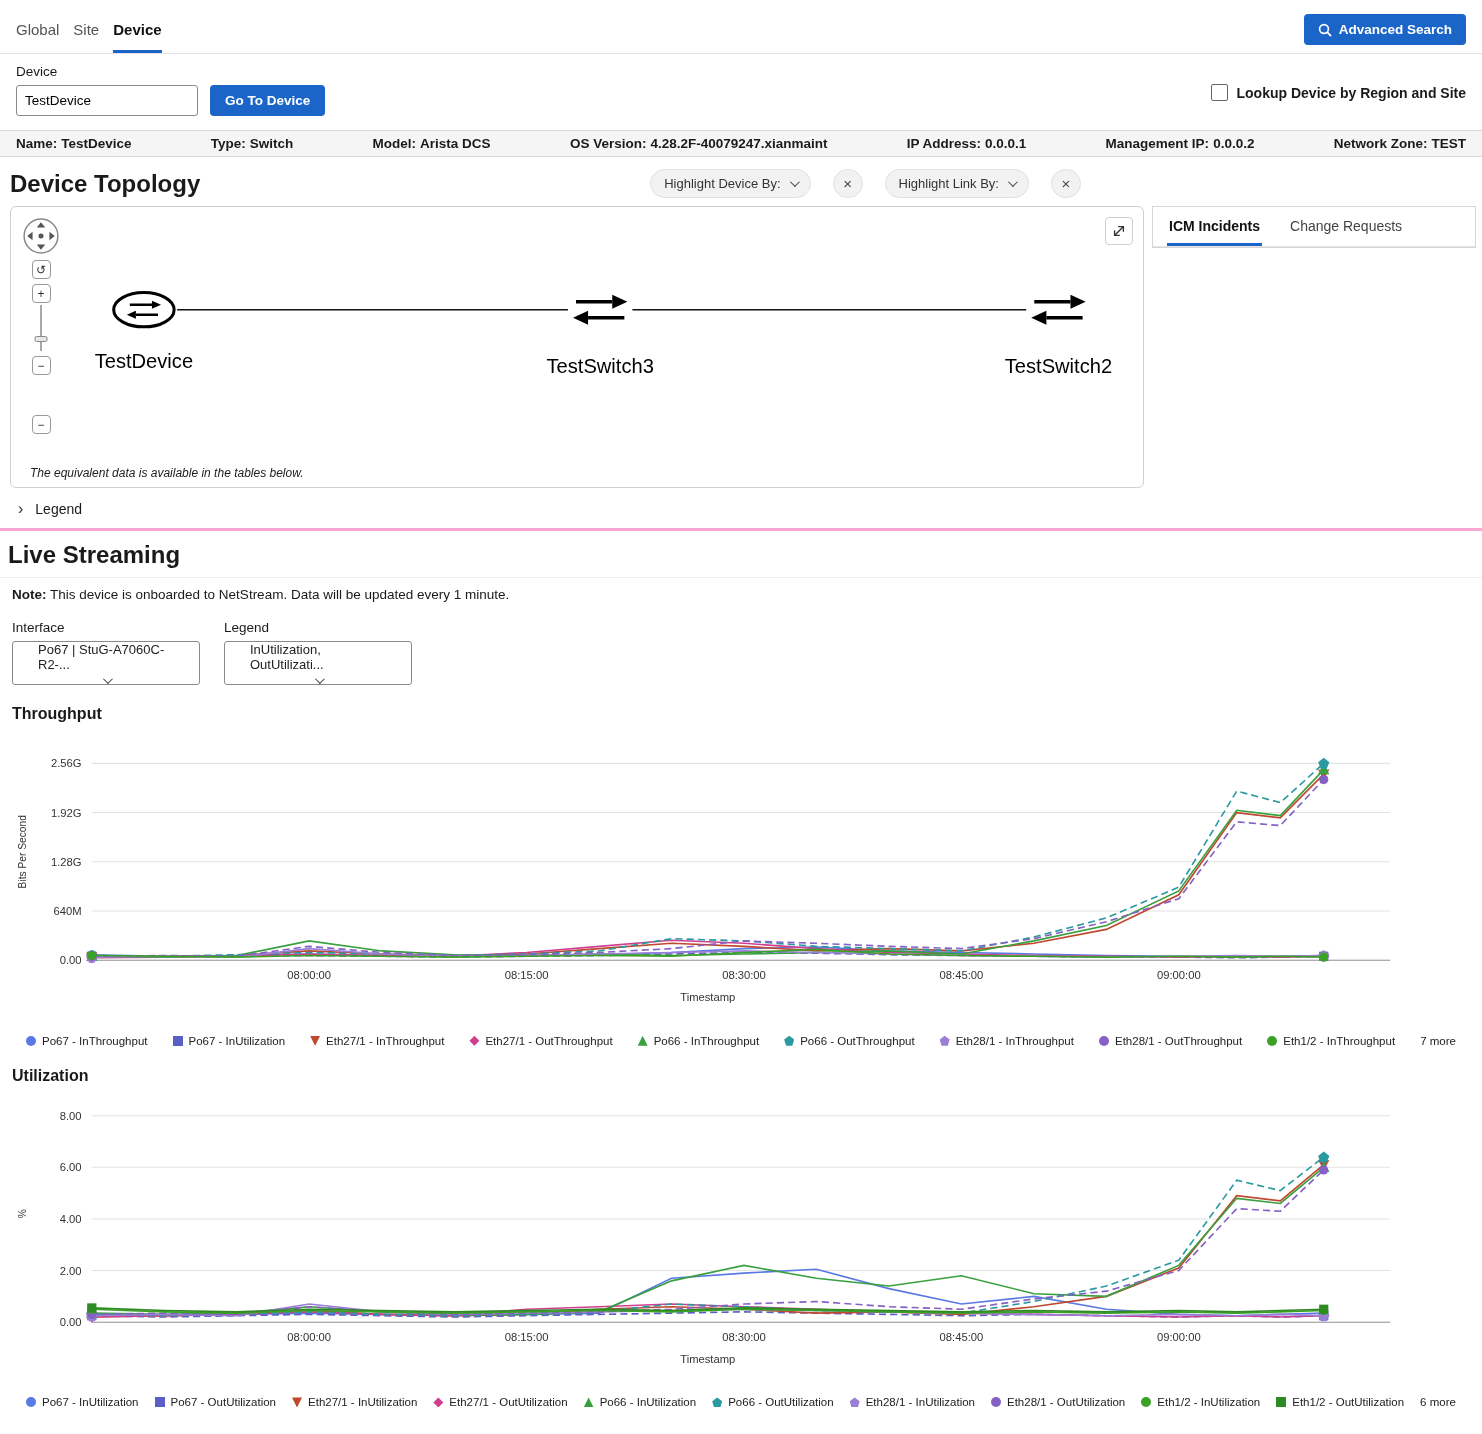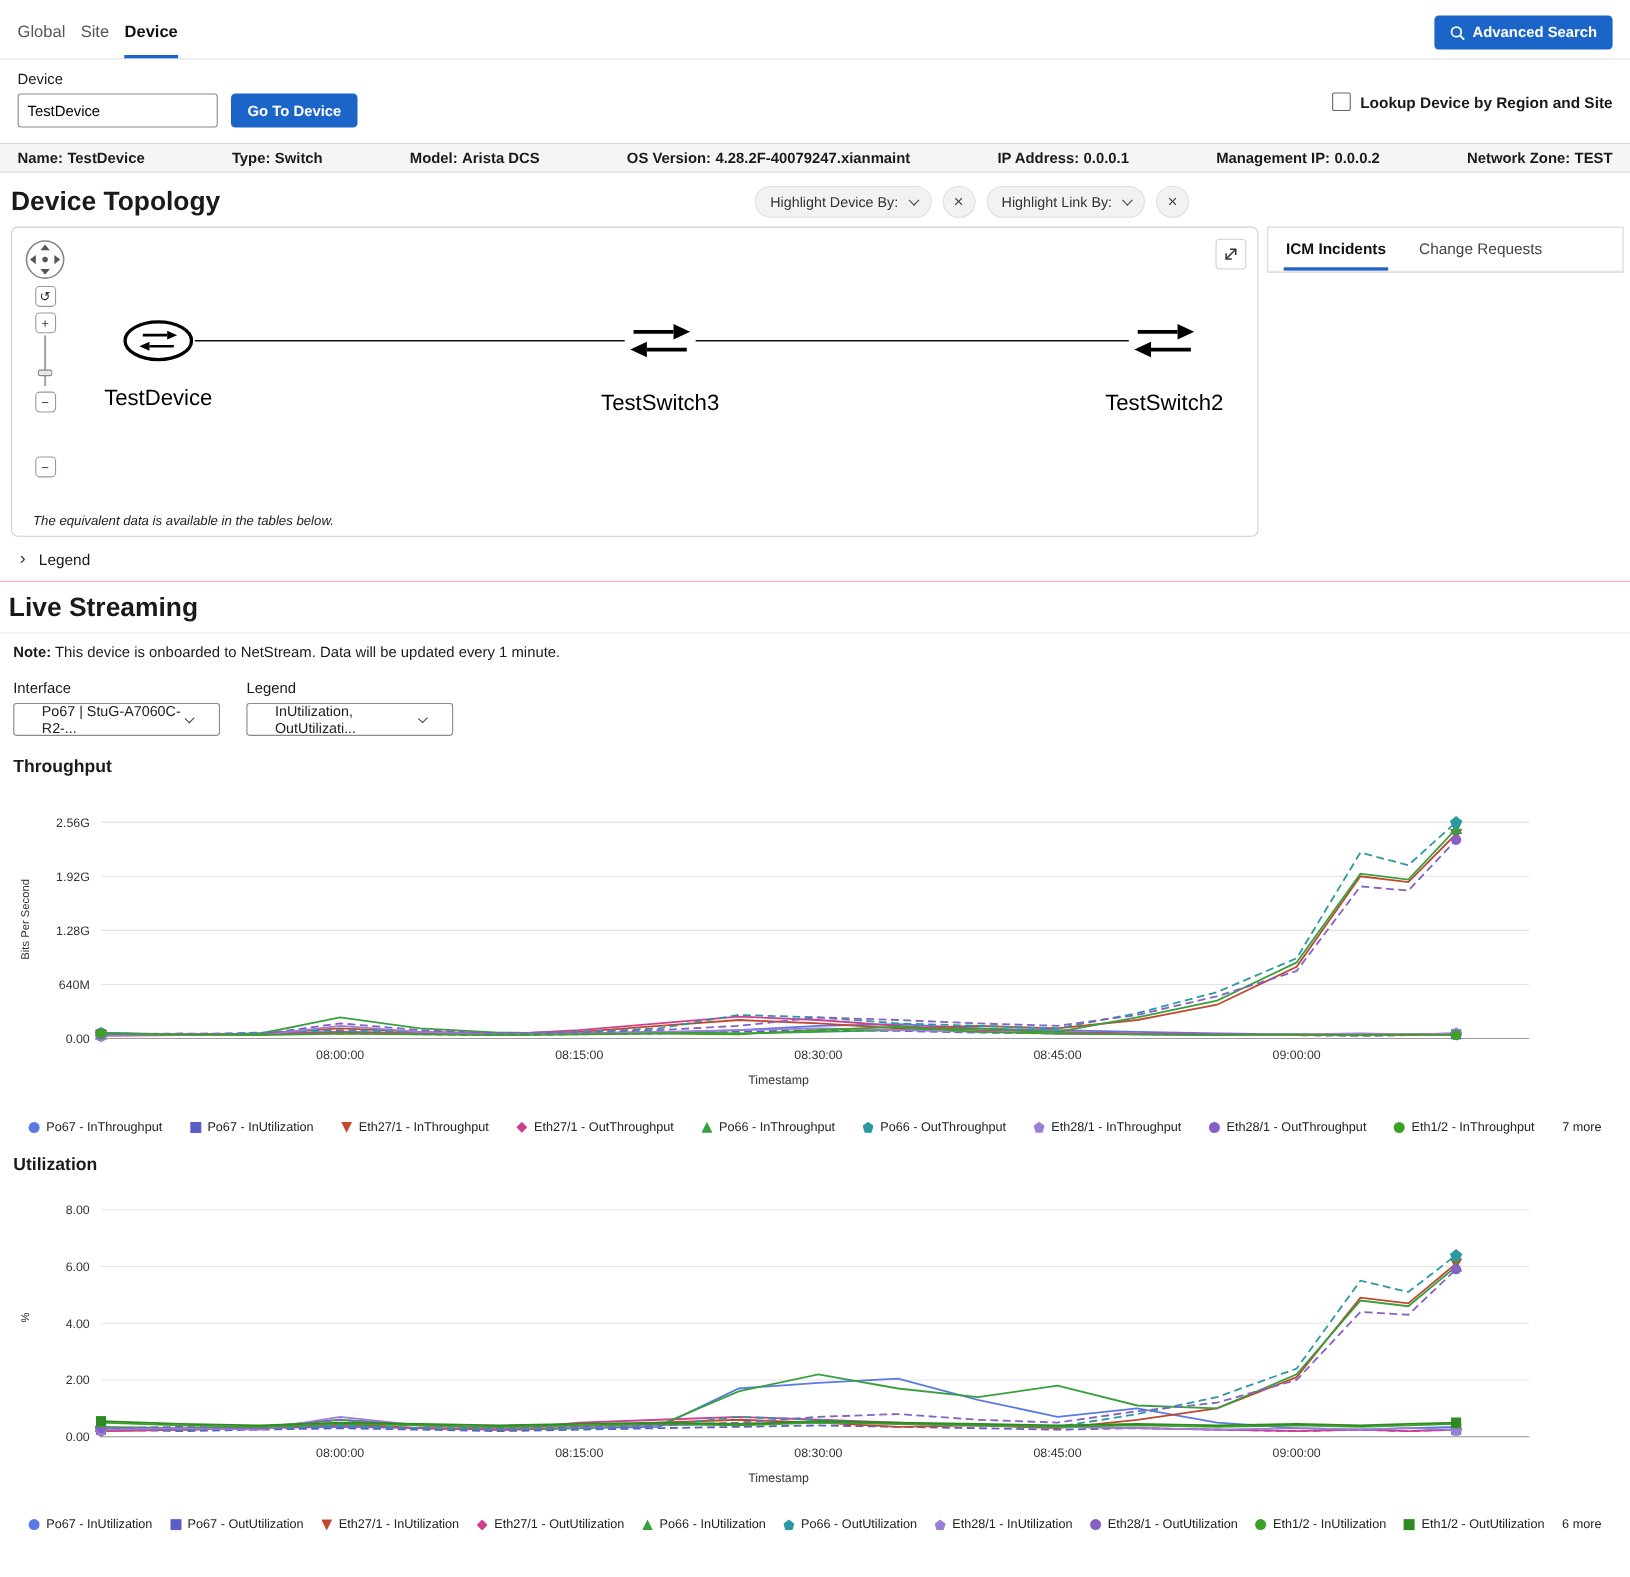--- a/index.html
+++ b/index.html
@@ -19,21 +19,21 @@
   .dev-input { width: 182px; height: 31px; border: 1px solid #8a8a8a; border-radius: 3px; padding: 0 8px; font-size: 13.5px; font-family: inherit; }
   .go-btn { background: #1b64c8; color: #fff; border: none; border-radius: 4px; padding: 8px 15px; font-size: 13.5px; font-weight: bold; cursor: pointer; }
   .lookup { position: absolute; right: 16px; top: 30px; display: flex; align-items: center; gap: 9px; font-weight: bold; font-size: 14px; }
   .checkbox { width: 17px; height: 17px; border: 1.5px solid #666; border-radius: 2px; background: #fff; cursor: pointer; }
   
   .info-bar { display: flex; justify-content: space-between; background: #f5f5f5; border-top: 1px solid #d9d9d9; border-bottom: 1px solid #d9d9d9; padding: 5px 16px; font-size: 13.5px; font-weight: bold; }
   .info-item b { margin-right: 4px; }
   
   .topo-header { display: flex; align-items: center; padding: 12px 16px 8px 10px; }
   .topo-header h2 { margin: 0; font-size: 24px; }
-  .pills { margin-left: auto; margin-right: 385px; display: flex; align-items: center; gap: 10px; }
+  .pills { margin-left: auto; margin-right: 385px; display: flex; align-items: center; gap: 22px; }
   .pill { background: #f2f2f2; border: 1px solid #e0e0e0; border-radius: 16px; padding: 6px 13px; font-size: 13px; color: #333; display: flex; align-items: center; gap: 9px; cursor: pointer; }
   .pill-x { background: #f2f2f2; border: 1px solid #e0e0e0; border-radius: 16px; width: 30px; height: 29px; font-size: 15px; color: #444; cursor: pointer; line-height: 1; }
   .chev { width: 7px; height: 7px; border-right: 1.6px solid #444; border-bottom: 1.6px solid #444; transform: rotate(45deg) translateY(-2px); display: inline-block; }
   
   .topo-area { display: flex; gap: 8px; margin: 0 6px 0 10px; }
   .topo-canvas { position: relative; flex: 1; height: 282px; border: 1px solid #d0d0d0; border-radius: 6px; background: #fff; overflow: hidden; }
   .topo-canvas > svg.scene { position: absolute; inset: 0; }
   .footnote { position: absolute; left: 19px; bottom: 7px; font-style: italic; font-size: 12px; color: #222; }
   .ctl-col { position: absolute; left: 10px; top: 10px; width: 40px; display: flex; flex-direction: column; align-items: center; }
   .ctl-btn { width: 19px; height: 19px; border: 1px solid #999; border-radius: 4px; background: #fff; font-size: 12px; color: #333; display: flex; align-items: center; justify-content: center; cursor: pointer; margin-top: 5px; padding: 0; line-height: 1; }
@@ -44,26 +44,26 @@
   
   .icm-panel { width: 324px; border: 1px solid #d6d6d6; background: #fff; align-self: flex-start; }
   .icm-tabs { display: flex; gap: 26px; padding: 0 14px; border-bottom: 1px solid #e3e3e3; }
   .icm-tab { padding: 11px 2px 9px 2px; font-size: 14px; color: #444; border-bottom: 3px solid transparent; cursor: pointer; }
   .icm-tab.active { font-weight: bold; color: #111; border-bottom-color: #1b64c8; }
   .icm-empty { text-align: center; font-weight: bold; padding: 13px 0 15px 0; font-size: 14px; }
   
   .legend-toggle { display: flex; align-items: center; gap: 12px; padding: 12px 16px 10px 18px; font-size: 14px; cursor: pointer; }
   .legend-toggle .gt { font-size: 16px; color: #333; }
   
-  .ls-section { border-top: 1px solid #f9a8d4; }
+  .ls-section { border-top: 3px solid #f9a8d4; }
   .ls-section h2 { margin: 10px 0 8px 8px; font-size: 24px; }
   .ls-note { border-top: 1px solid #ededed; padding: 9px 12px 8px 12px; font-size: 13.5px; }
   .ls-controls { display: flex; gap: 24px; padding: 10px 12px 6px 12px; }
   .ls-field label { display: block; font-size: 13.5px; margin-bottom: 6px; }
-  .select { width: 188px; height: 30px; border: 1px solid #8a8a8a; border-radius: 3px; background: #fff; display: flex; align-items: center; justify-content: space-between; padding: 0 25px; font-size: 13px; color: #222; cursor: pointer; }
+  .select { width: 188px; height: 44px; border: 1px solid #8a8a8a; border-radius: 3px; background: #fff; display: flex; align-items: center; justify-content: space-between; padding: 0 25px; font-size: 13px; color: #222; cursor: pointer; flex-direction: column; }
   .chart-title { font-size: 16px; font-weight: bold; margin: 14px 0 2px 12px; }
   .chart-wrap { margin: 0 10px; }
   .legend-row { display: flex; justify-content: space-between; align-items: center; padding: 0 26px 6px 26px; font-size: 11.5px; color: #222; }
   .legend-item { display: flex; align-items: center; gap: 6px; cursor: pointer; }
   .lg-marker { width: 10px; height: 10px; display: inline-block; flex: none; }
   .m-circle { border-radius: 50%; }
   .m-diamond { clip-path: polygon(50% 0, 100% 50%, 50% 100%, 0 50%); }
   .m-triangle-down { clip-path: polygon(0 0, 100% 0, 50% 100%); }
   .m-triangle-up { clip-path: polygon(50% 0, 100% 100%, 0 100%); }
   .m-pentagon { clip-path: polygon(50% 0, 100% 38%, 81% 100%, 19% 100%, 0 38%); }

